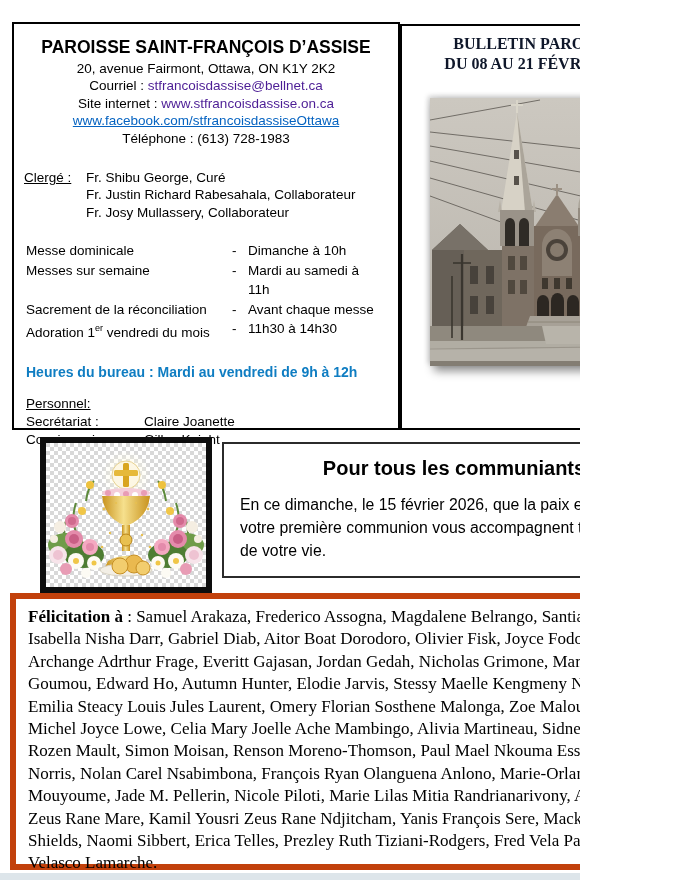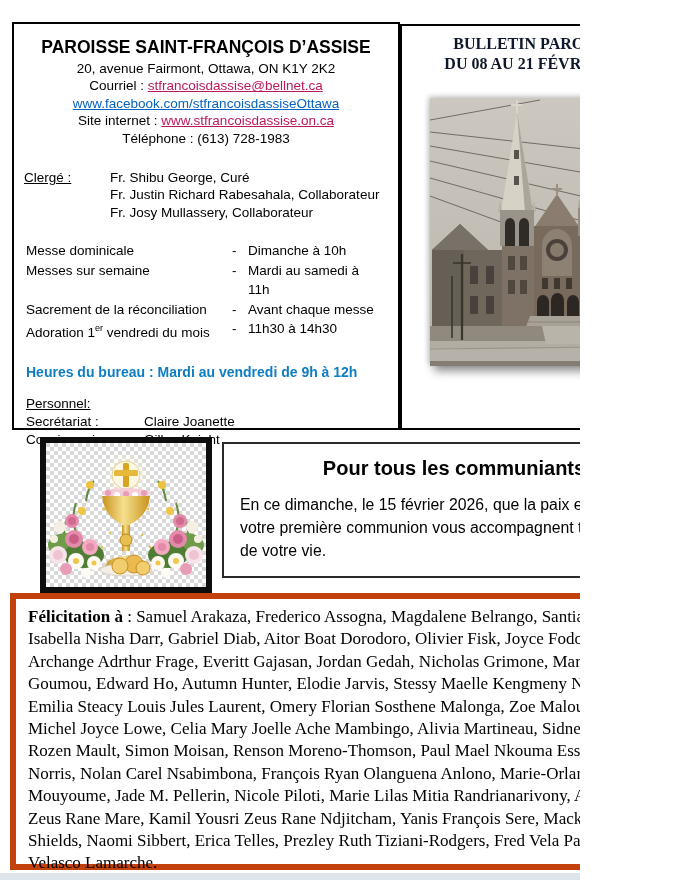--- a/index.html
+++ b/index.html
@@ -5,24 +5,24 @@
   html,body{margin:0;padding:0;background:#fff;}
   .page{position:relative;width:580px;height:880px;background:#ffffff;overflow:hidden;
         font-family:"Liberation Sans",sans-serif;color:#000;}
   .box{position:absolute;border:2px solid #000;background:#fff;box-sizing:border-box;}
 
   
   .parish-box{left:12px;top:22px;width:388px;height:408px;}
   .parish-header{text-align:center;padding-top:12px;font-size:13.5px;line-height:17.4px;}
   .parish-name{font-size:17.5px;font-weight:bold;line-height:22px;margin-bottom:2px;}
   .fb-link{color:#0563c1;text-decoration:underline;cursor:pointer;}
-  .plain-link{color:#be185d;text-decoration:underline;cursor:pointer;}
+  .plain-link{color:#4c1d95;cursor:pointer;}
 
   .clergy{margin-top:22px;padding-left:10px;font-size:13.5px;line-height:17.4px;}
-  .clergy-row{display:flex;gap:24px;}
+  .clergy-row{display:flex;}
   .clergy-lab{width:62px;flex:none;}
   .clergy-lab span{text-decoration:underline;}
 
   .schedule{margin-top:20px;padding-left:12px;font-size:13.5px;}
   .sched-row{display:flex;line-height:19.5px;}
   .sched-label{width:206px;flex:none;}
   .sched-dash{width:16px;flex:none;text-align:left;}
   .sched-value{width:146px;white-space:pre-line;}
   sup{font-size:9px;}
 
@@ -56,22 +56,22 @@
 </head>
 <body>
 
 <div class="page">
 
   <div class="box parish-box">
     <div class="parish-header">
       <div class="parish-name">PAROISSE SAINT-FRANÇOIS D’ASSISE</div>
       <div>20, avenue Fairmont, Ottawa, ON K1Y 2K2</div>
       <div><span>Courriel : </span><span class="plain-link">stfrancoisdassise@bellnet.ca</span></div>
+      <div><span>Site internet : </span><span class="plain-link">www.stfrancoisdassise.on.ca</span></div>
       <div><span class="fb-link">www.facebook.com/stfrancoisdassiseOttawa</span></div>
-      <div><span>Site internet : </span><span class="plain-link">www.stfrancoisdassise.on.ca</span></div>
       <div>Téléphone : (613) 728-1983</div>
     </div>
 
     <div class="clergy">
       <div class="clergy-row">
         <div class="clergy-lab"><span>Clergé :</span></div>
         <div>Fr. Shibu George, Curé</div>
       </div>
       <div class="clergy-row">
         <div class="clergy-lab"></div>

